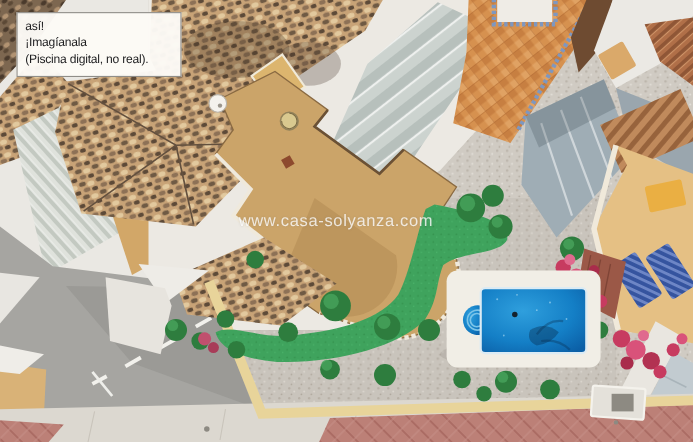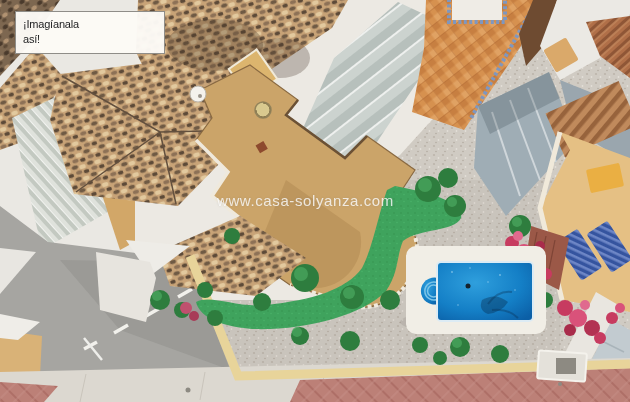--- a/index.html
+++ b/index.html
@@ -246,19 +246,20 @@
           <circle cx="470" cy="268" r="0.8"></circle>
       <circle cx="500" cy="275" r="0.9"></circle>
           <circle cx="515" cy="290" r="0.8"></circle>
       <circle cx="458" cy="305" r="0.8"></circle>
           <circle cx="488" cy="282" r="0.8"></circle>
     </g>
   </g>
 </svg>
 
   <div class="caption">
+    <div>así!</div>
     <div>¡Imagíanala</div>
-    <div>así!</div>
+    <div>(Piscina digital, no real).</div>
   </div>
 
   <div class="watermark">www.casa-solyanza.com</div>
 
 </div>
 
 </body></html>

